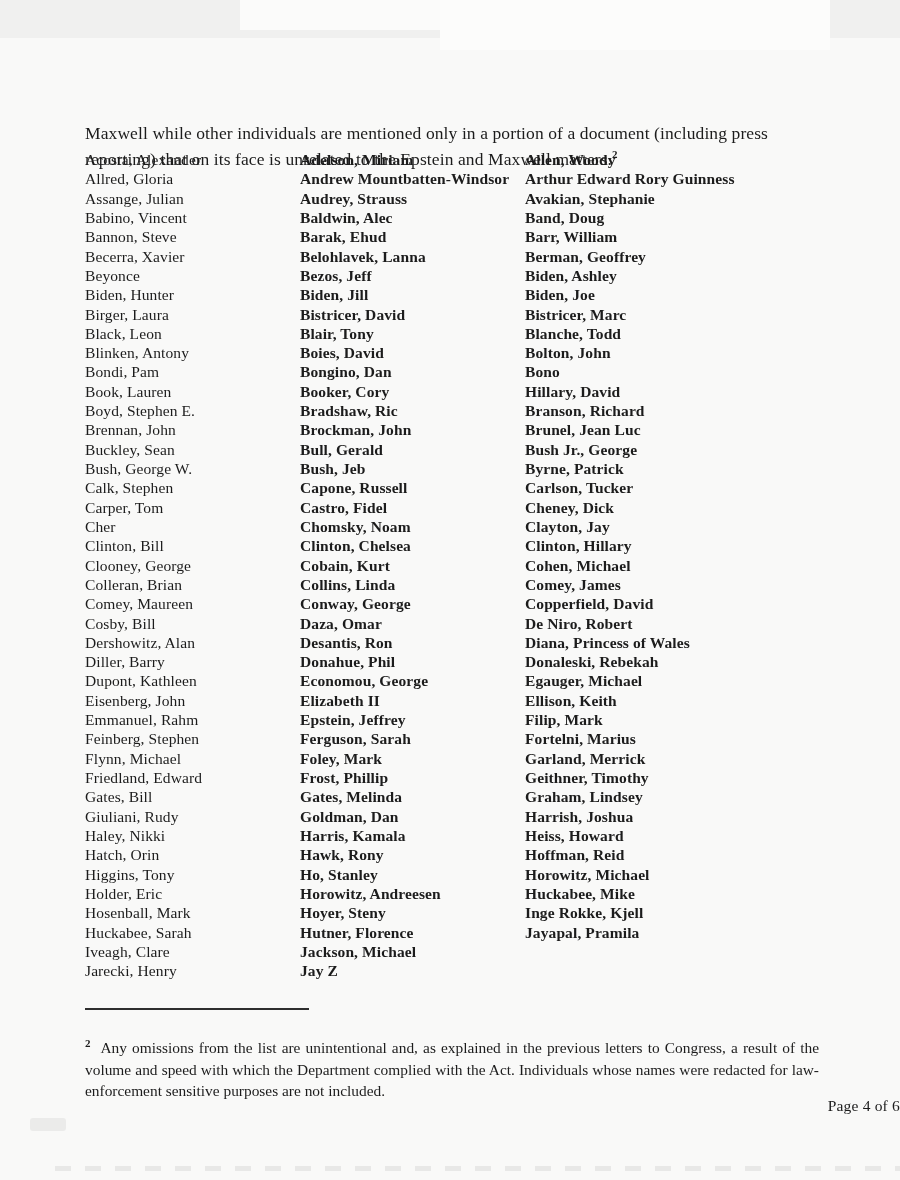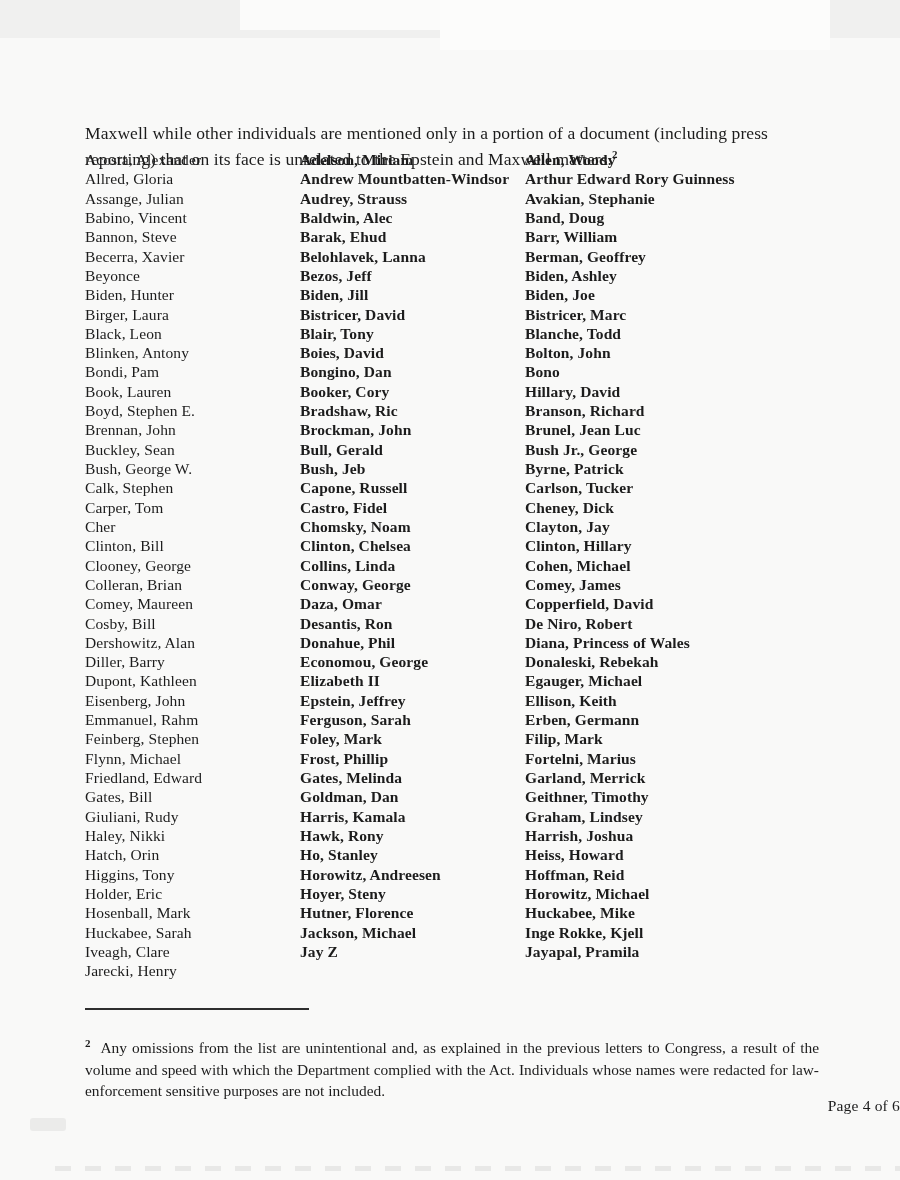--- a/index.html
+++ b/index.html
@@ -181,20 +181,21 @@
       <div class="name">Bongino, Dan</div>
       <div class="name">Booker, Cory</div>
       <div class="name">Bradshaw, Ric</div>
       <div class="name">Brockman, John</div>
       <div class="name">Bull, Gerald</div>
       <div class="name">Bush, Jeb</div>
       <div class="name">Capone, Russell</div>
       <div class="name">Castro, Fidel</div>
       <div class="name">Chomsky, Noam</div>
       <div class="name">Clinton, Chelsea</div>
+      <div class="name">Cobain, Kurt</div>
       <div class="name">Collins, Linda</div>
       <div class="name">Conway, George</div>
       <div class="name">Daza, Omar</div>
       <div class="name">Desantis, Ron</div>
       <div class="name">Donahue, Phil</div>
       <div class="name">Economou, George</div>
       <div class="name">Elizabeth II</div>
       <div class="name">Epstein, Jeffrey</div>
       <div class="name">Ferguson, Sarah</div>
       <div class="name">Foley, Mark</div>
@@ -233,21 +234,20 @@
       <div class="name">Clayton, Jay</div>
       <div class="name">Clinton, Hillary</div>
       <div class="name">Cohen, Michael</div>
       <div class="name">Comey, James</div>
       <div class="name">Copperfield, David</div>
       <div class="name">De Niro, Robert</div>
       <div class="name">Diana, Princess of Wales</div>
       <div class="name">Donaleski, Rebekah</div>
       <div class="name">Egauger, Michael</div>
       <div class="name">Ellison, Keith</div>
-      <div class="name">Erben, Germann</div>
       <div class="name">Filip, Mark</div>
       <div class="name">Fortelni, Marius</div>
       <div class="name">Garland, Merrick</div>
       <div class="name">Geithner, Timothy</div>
       <div class="name">Graham, Lindsey</div>
       <div class="name">Harrish, Joshua</div>
       <div class="name">Heiss, Howard</div>
       <div class="name">Hoffman, Reid</div>
       <div class="name">Horowitz, Michael</div>
       <div class="name">Huckabee, Mike</div>

